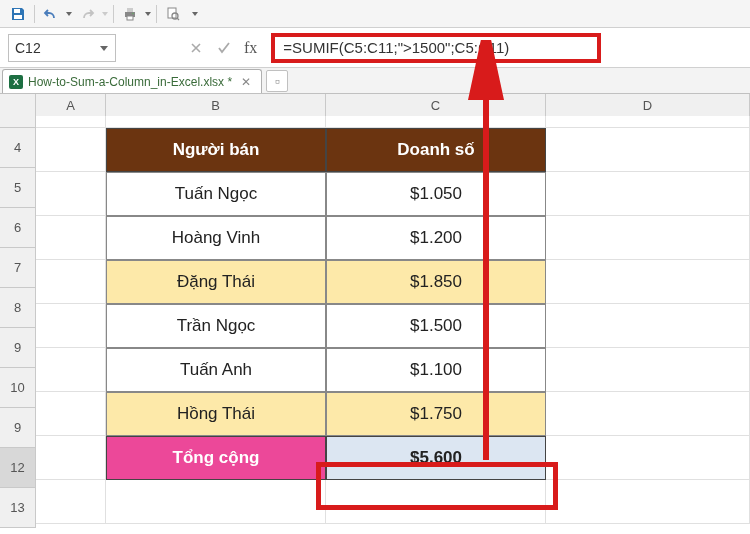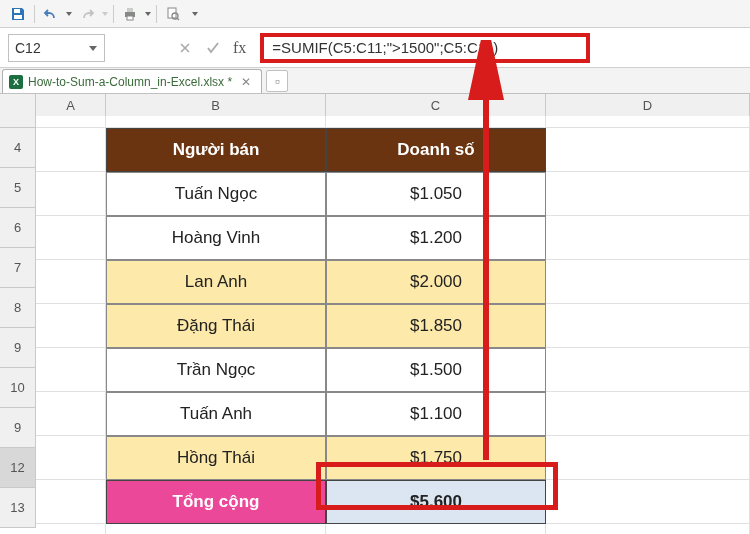--- a/index.html
+++ b/index.html
@@ -8,21 +8,21 @@
   
   .qat { height: 28px; display: flex; align-items: center; padding: 2px 6px; gap: 2px; background: #f5f5f5; border-bottom: 1px solid #d0d0d0; }
   .qat-item { width: 24px; height: 22px; display: flex; align-items: center; justify-content: center; border-radius: 2px; }
   .qat-item svg { width: 16px; height: 16px; }
   .qat-sep { width: 1px; height: 18px; background: #ccc; margin: 0 2px; }
   .qat-drop { width: 8px; display:flex; align-items:center; justify-content:center; }
   .qat-drop svg { width:8px; height:8px; }
 
   
   .fbar-row { height: 40px; display: flex; align-items: center; padding: 6px 8px; gap: 8px; background: #fff; border-bottom: 1px solid #d0d0d0; }
-  .name-box { width: 97px; height: 28px; border: 1px solid #c0c0c0; display: flex; align-items: center; padding: 0 6px; font-size: 14px; color: #333; background: #fff; justify-content: space-between; }
+  .name-box { width: 108px; height: 28px; border: 1px solid #c0c0c0; display: flex; align-items: center; padding: 0 6px; font-size: 14px; color: #333; background: #fff; justify-content: space-between; }
   .name-box .dd svg { width:10px; height:10px; }
   .fx-controls { display: flex; align-items: center; gap: 4px; margin-left: 60px; }
   .fx-btn { width: 24px; height: 24px; display:flex; align-items:center; justify-content:center; color:#888; }
   .fx-btn svg { width:14px; height:14px; }
   .fx-label { font-family: 'Times New Roman', serif; font-size: 16px; color:#555; margin-left:4px; margin-right:6px; }
   .formula-input { flex: 0 0 330px; height: 30px; border: 4px solid #d81b1b; padding: 0 8px; font-size: 15px; color: #333; display:flex; align-items:center; background:#fff; }
 
   
   .tabbar { height: 26px; display:flex; align-items:flex-end; background:#f3f3f3; border-bottom:1px solid #c0c0c0; padding-left:2px; }
   .sheet-tab { height: 24px; background:#fff; border:1px solid #b0b0b0; border-bottom:none; border-radius:3px 3px 0 0; padding:0 10px 0 6px; display:flex; align-items:center; gap:5px; font-size:12px; color:#3a6b3a; }
@@ -201,26 +201,20 @@
       <div class="cell cD"></div>
     </div>
     <div class="row">
       <div class="cell cA"></div>
       <div class="cell cB tcell">Hoàng Vinh</div>
       <div class="cell cC tcell">$1.200</div>
       <div class="cell cD"></div>
     </div>
     <div class="row">
       <div class="cell cA"></div>
-      <div class="cell cB tcell tyellow">Lan Anh</div>
-      <div class="cell cC tcell tyellow">$2.000</div>
-      <div class="cell cD"></div>
-    </div>
-    <div class="row">
-      <div class="cell cA"></div>
       <div class="cell cB tcell tyellow">Đặng Thái</div>
       <div class="cell cC tcell tyellow">$1.850</div>
       <div class="cell cD"></div>
     </div>
     <div class="row">
       <div class="cell cA"></div>
       <div class="cell cB tcell">Trần Ngọc</div>
       <div class="cell cC tcell">$1.500</div>
       <div class="cell cD"></div>
     </div>

